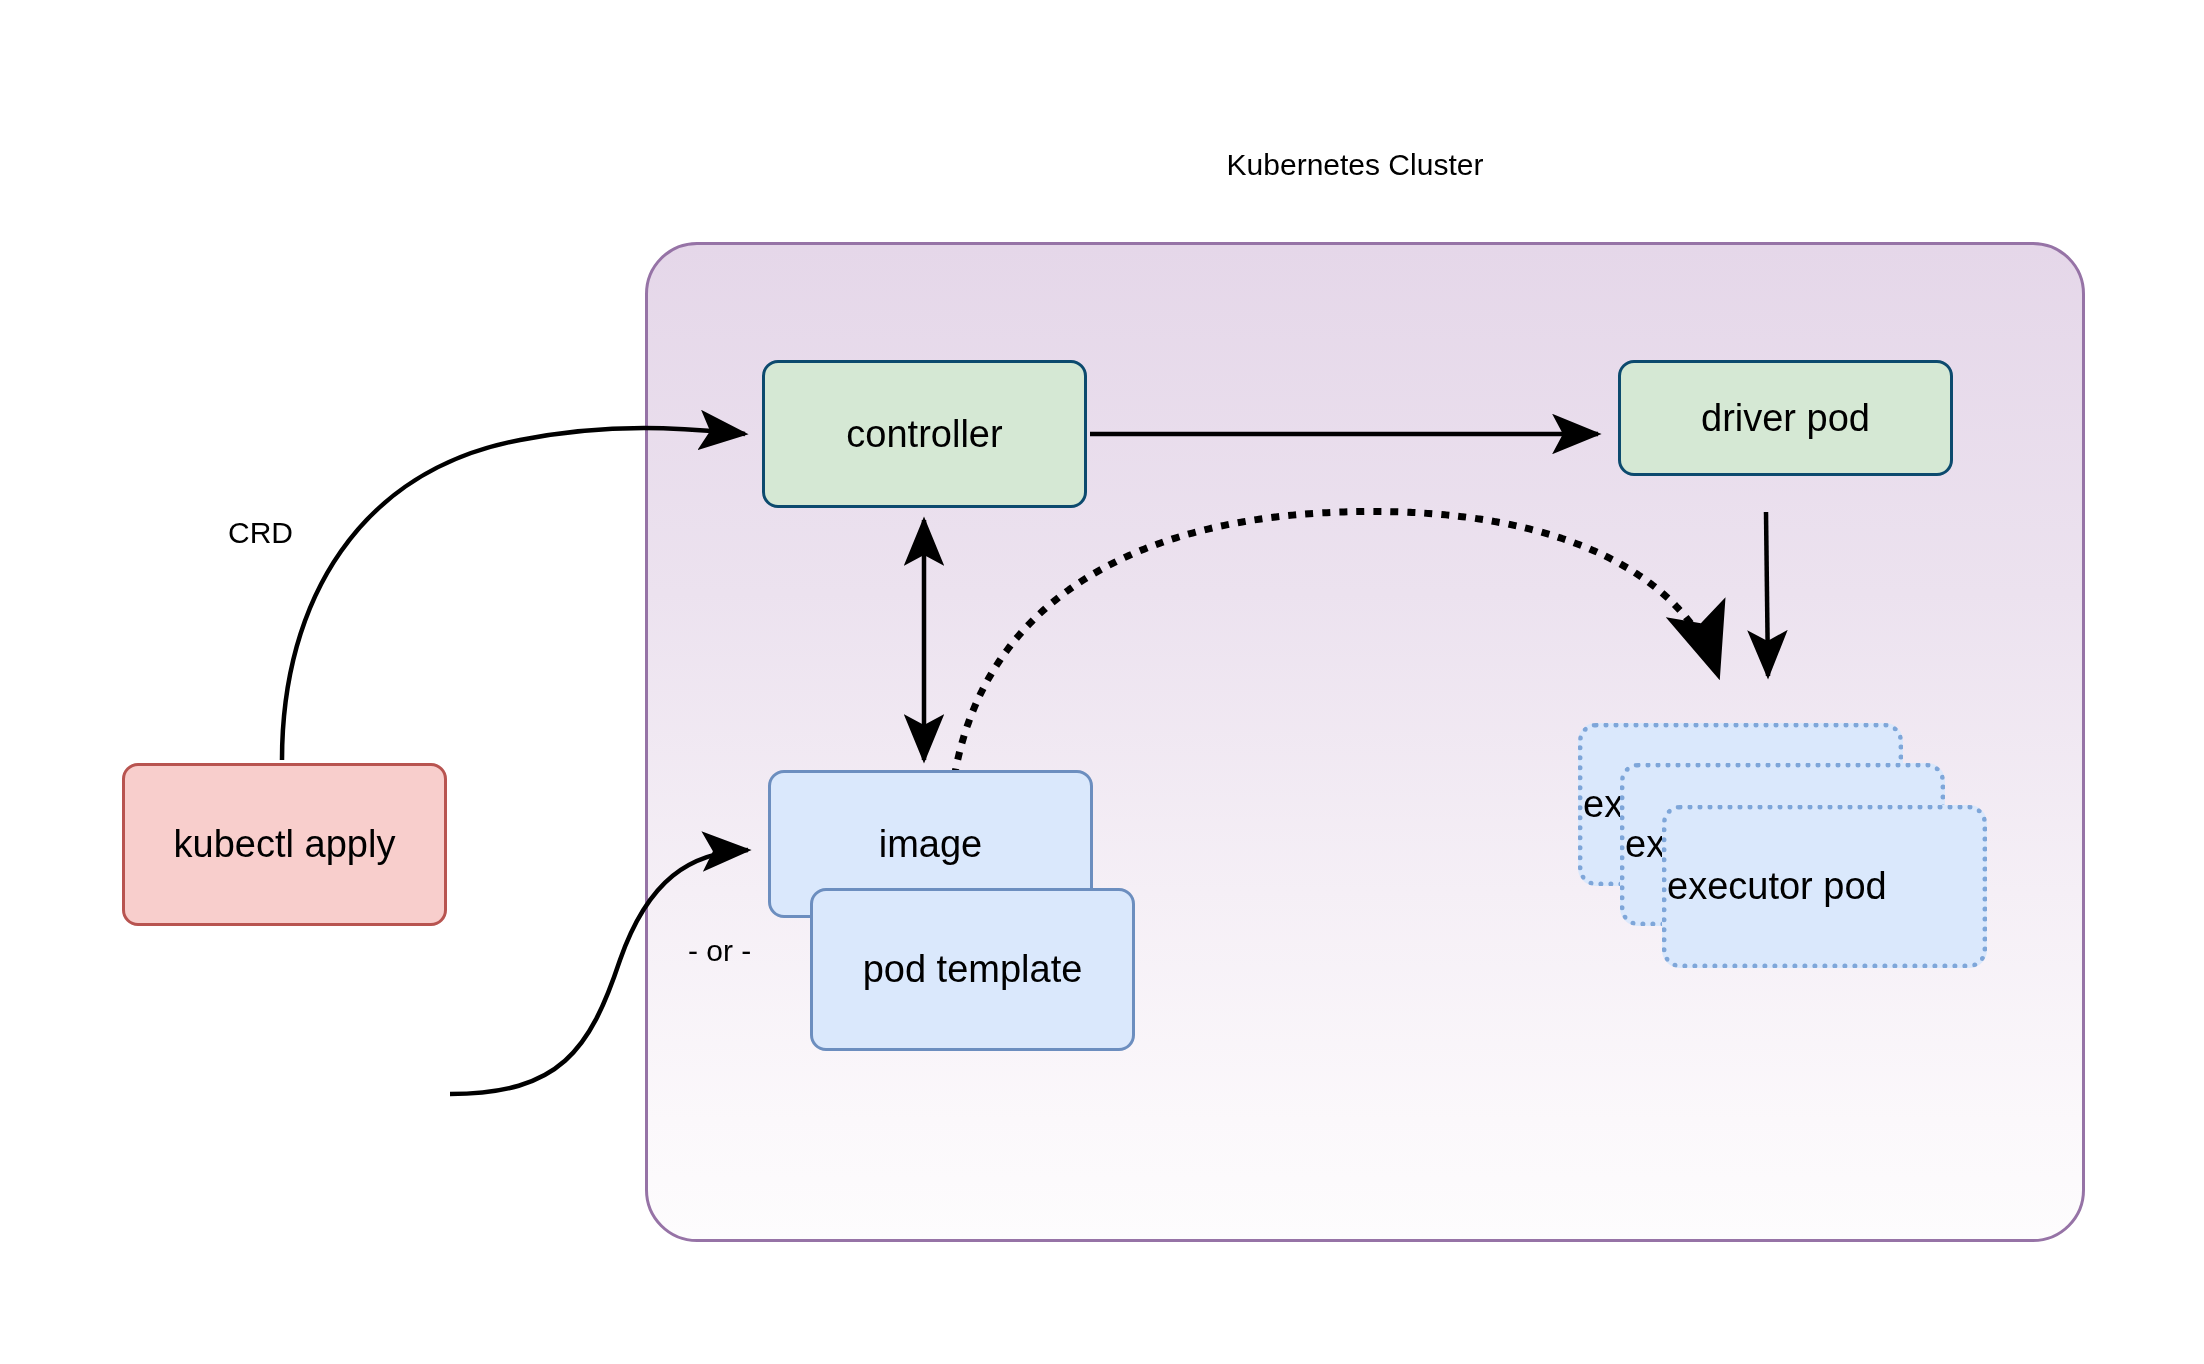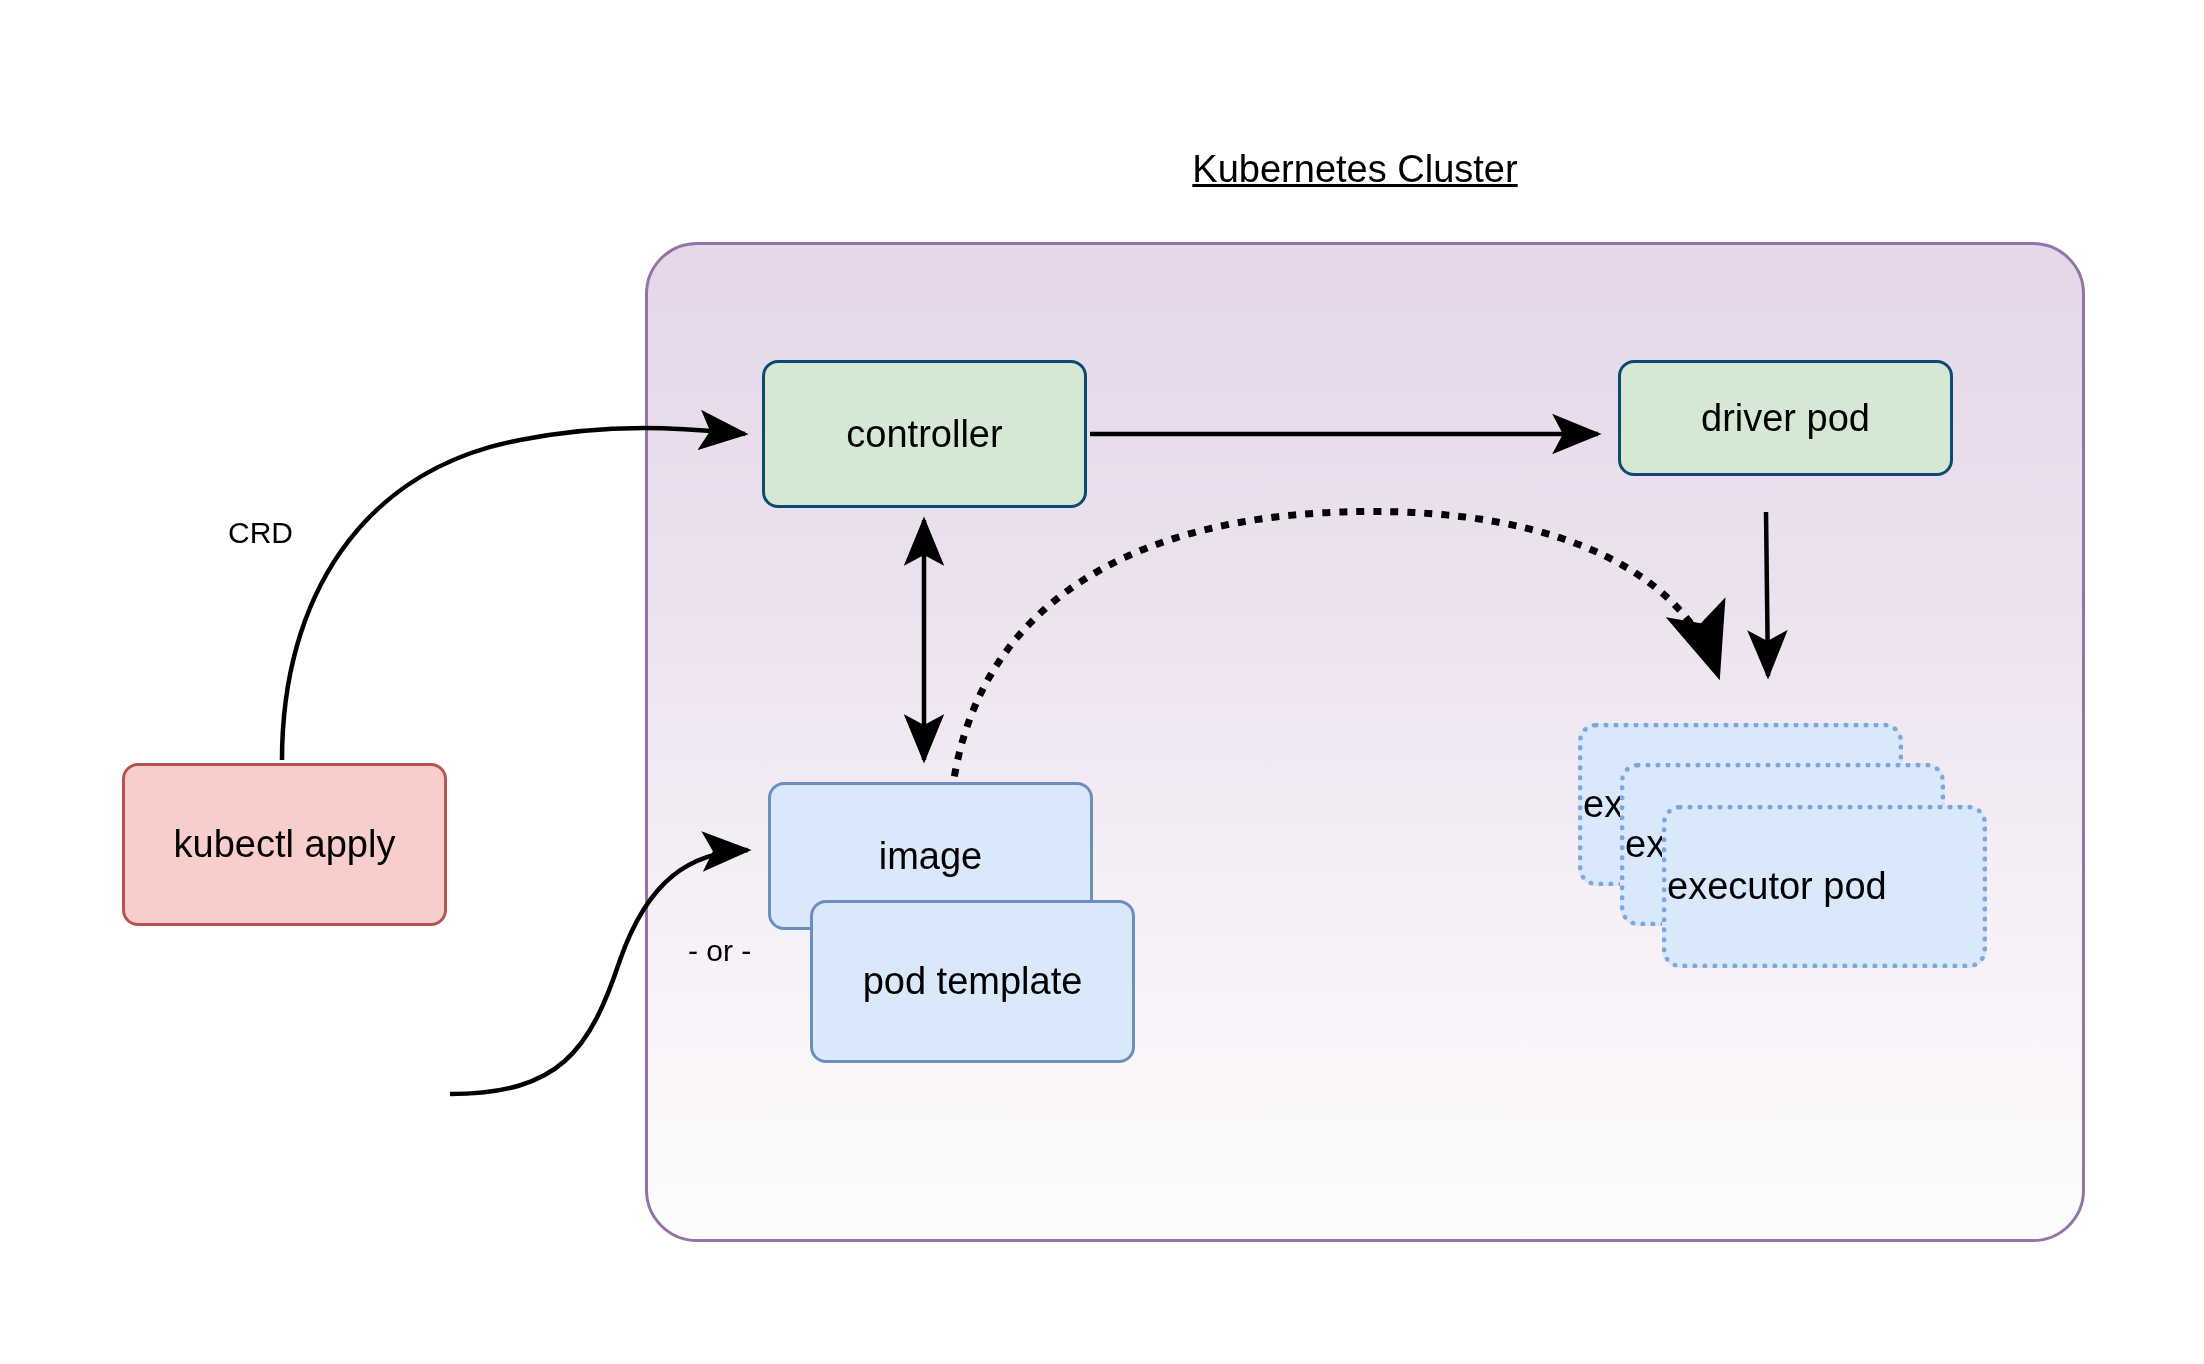--- a/index.html
+++ b/index.html
@@ -37,24 +37,23 @@
     border-radius: 52px;
     background: linear-gradient(180deg, #e5d7e9 0%, #ece2ef 35%, #f5eff6 65%, #fbf8fb 88%, #fdfcfd 100%);
     box-sizing: border-box;
   }
   .cluster-title {
     position: absolute;
     left: 1130px;
     top: 148px;
     width: 450px;
     text-align: center;
-    font-size: 38px;
+    font-size: 30px;
     color: #000000;
     white-space: nowrap;
-    text-decoration: underline;
   }
   
   .node {
     position: absolute;
     box-sizing: border-box;
     display: flex;
     align-items: center;
     justify-content: center;
     text-align: center;
     font-size: 38px;
@@ -62,21 +61,20 @@
     color: #000000;
     border-radius: 16px;
   }
   .node.green {
     background: #d5e8d4;
     border: 3px solid #0c4a6e;
   }
   .node.blue {
     background: #dae8fc;
     border: 3px solid #6c8ebf;
-    margin-top: 12px;
   }
   .node.red {
     background: #f8cecc;
     border: 3px solid #b85450;
   }
   .node.blue-dotted {
     background: #dae8fc;
     border: 5px dotted #7ea6d9;
     border-radius: 18px;
   }

